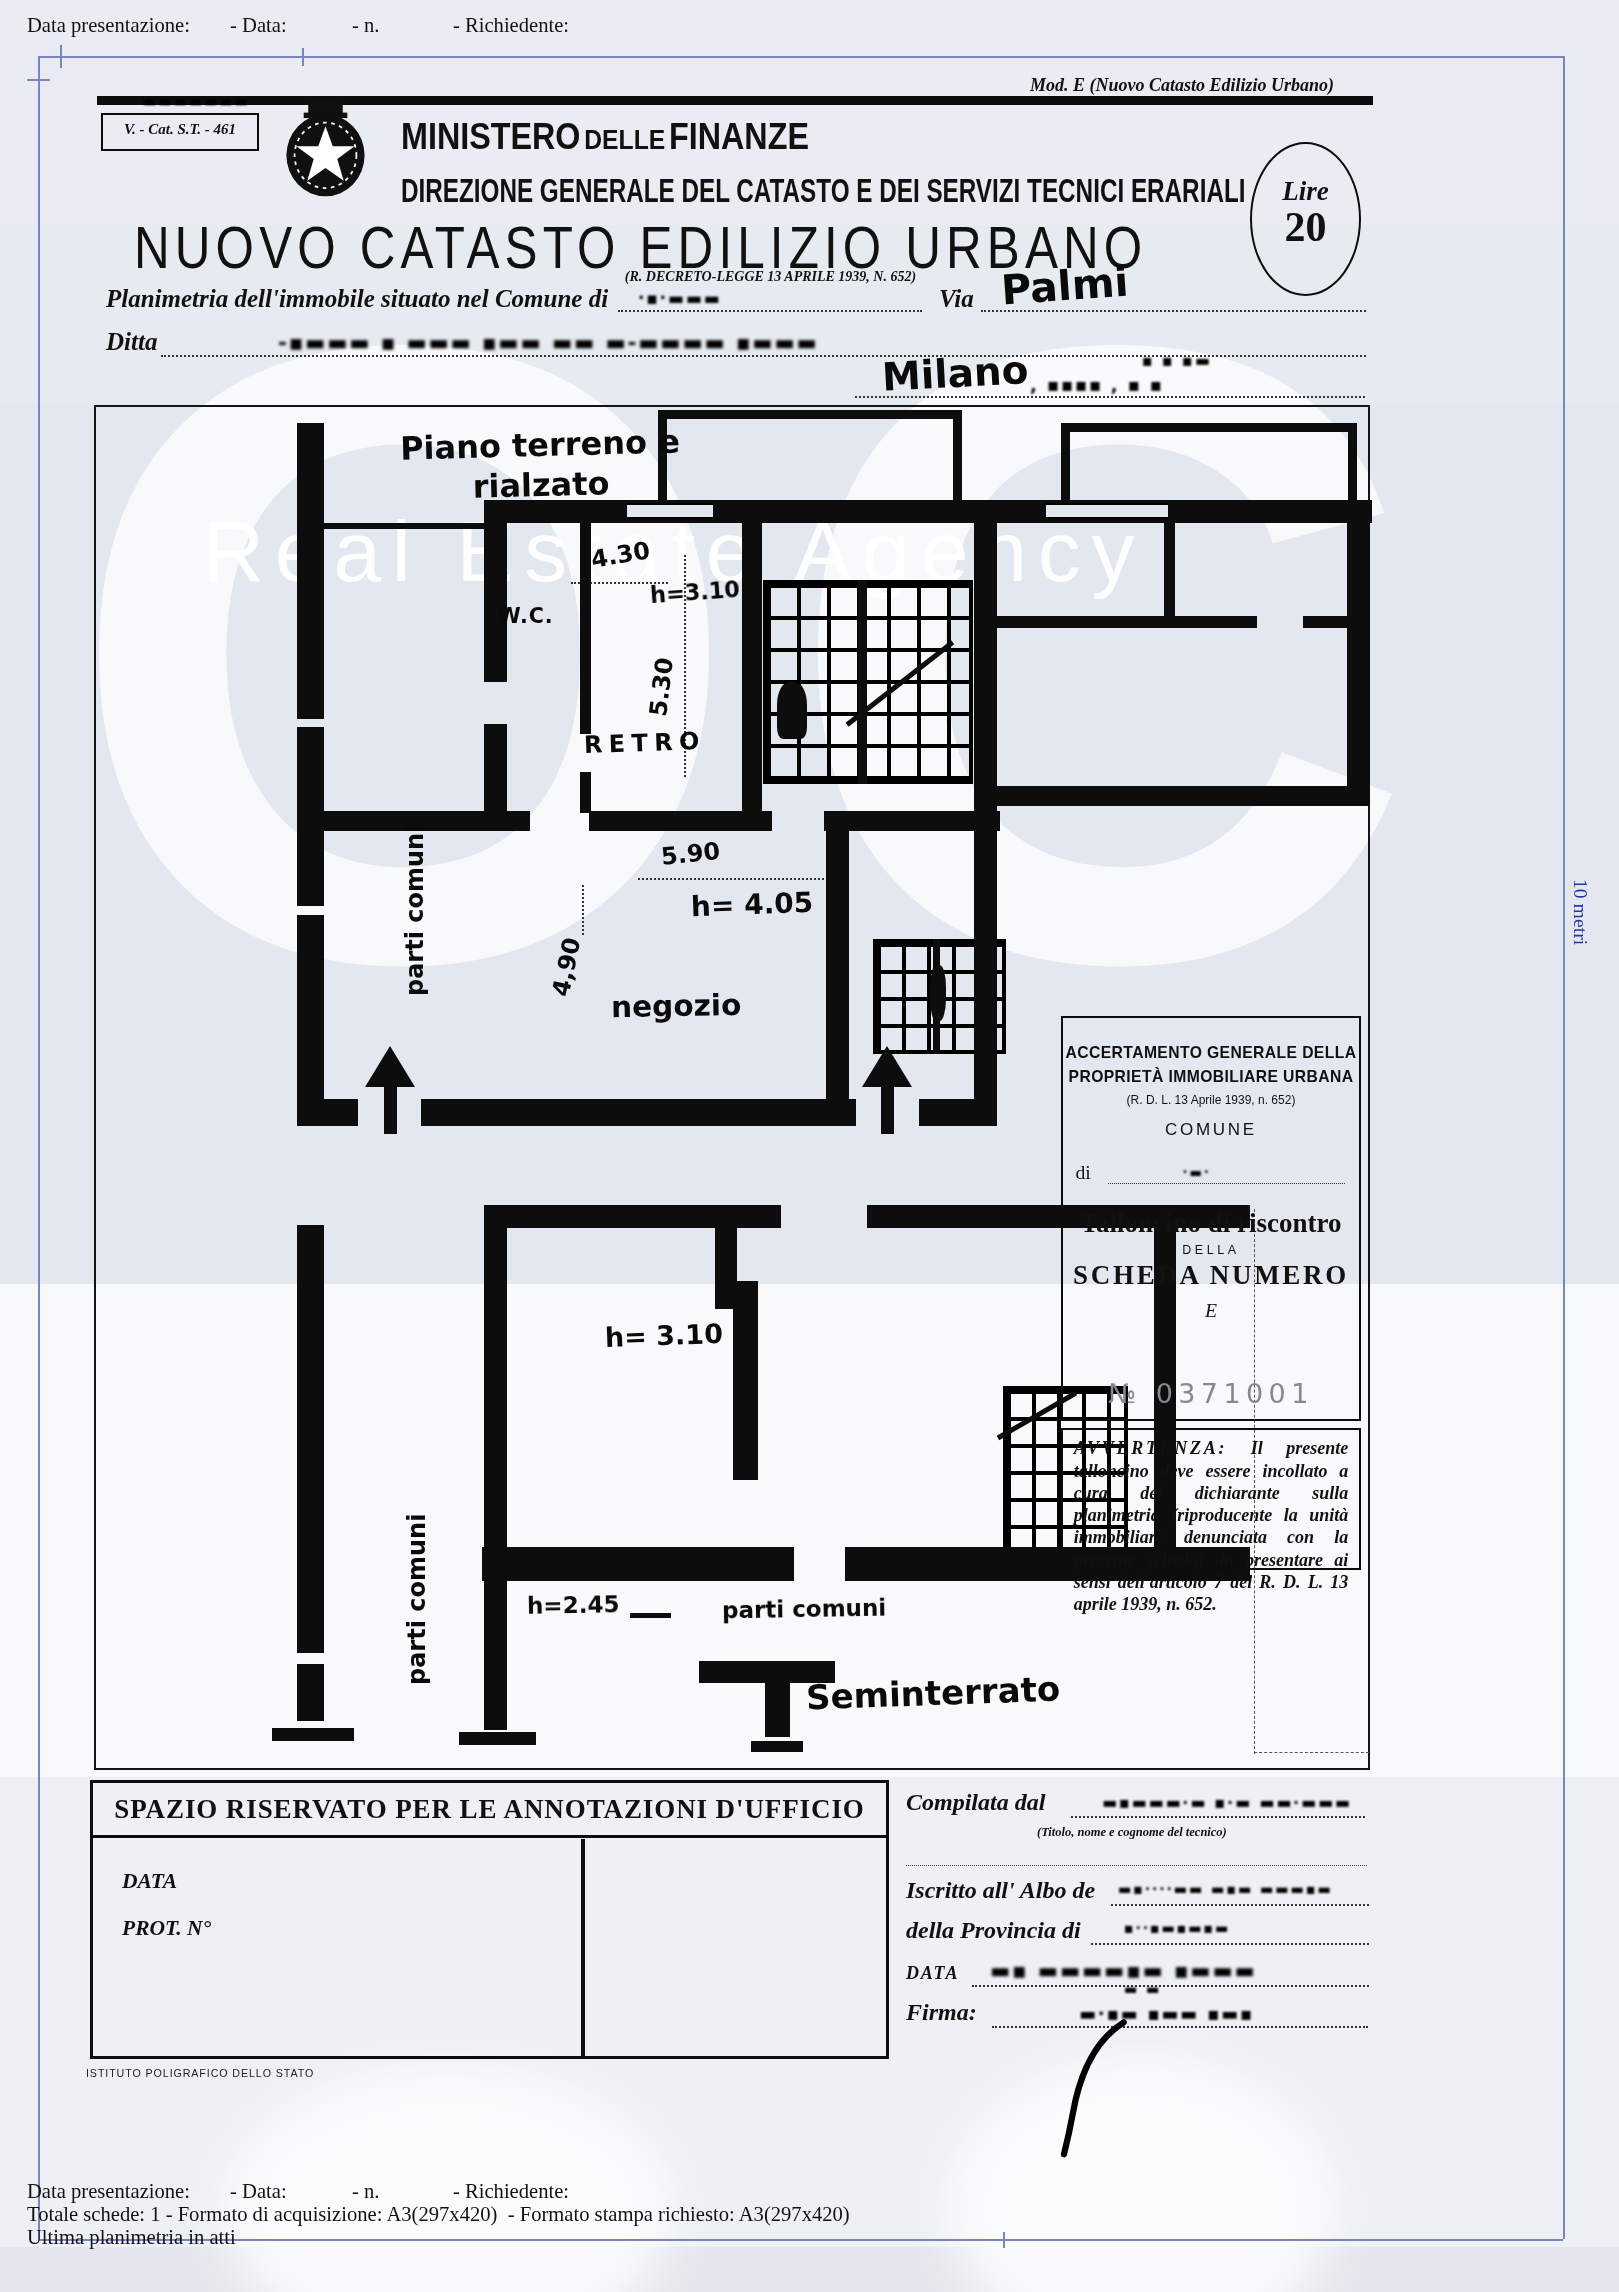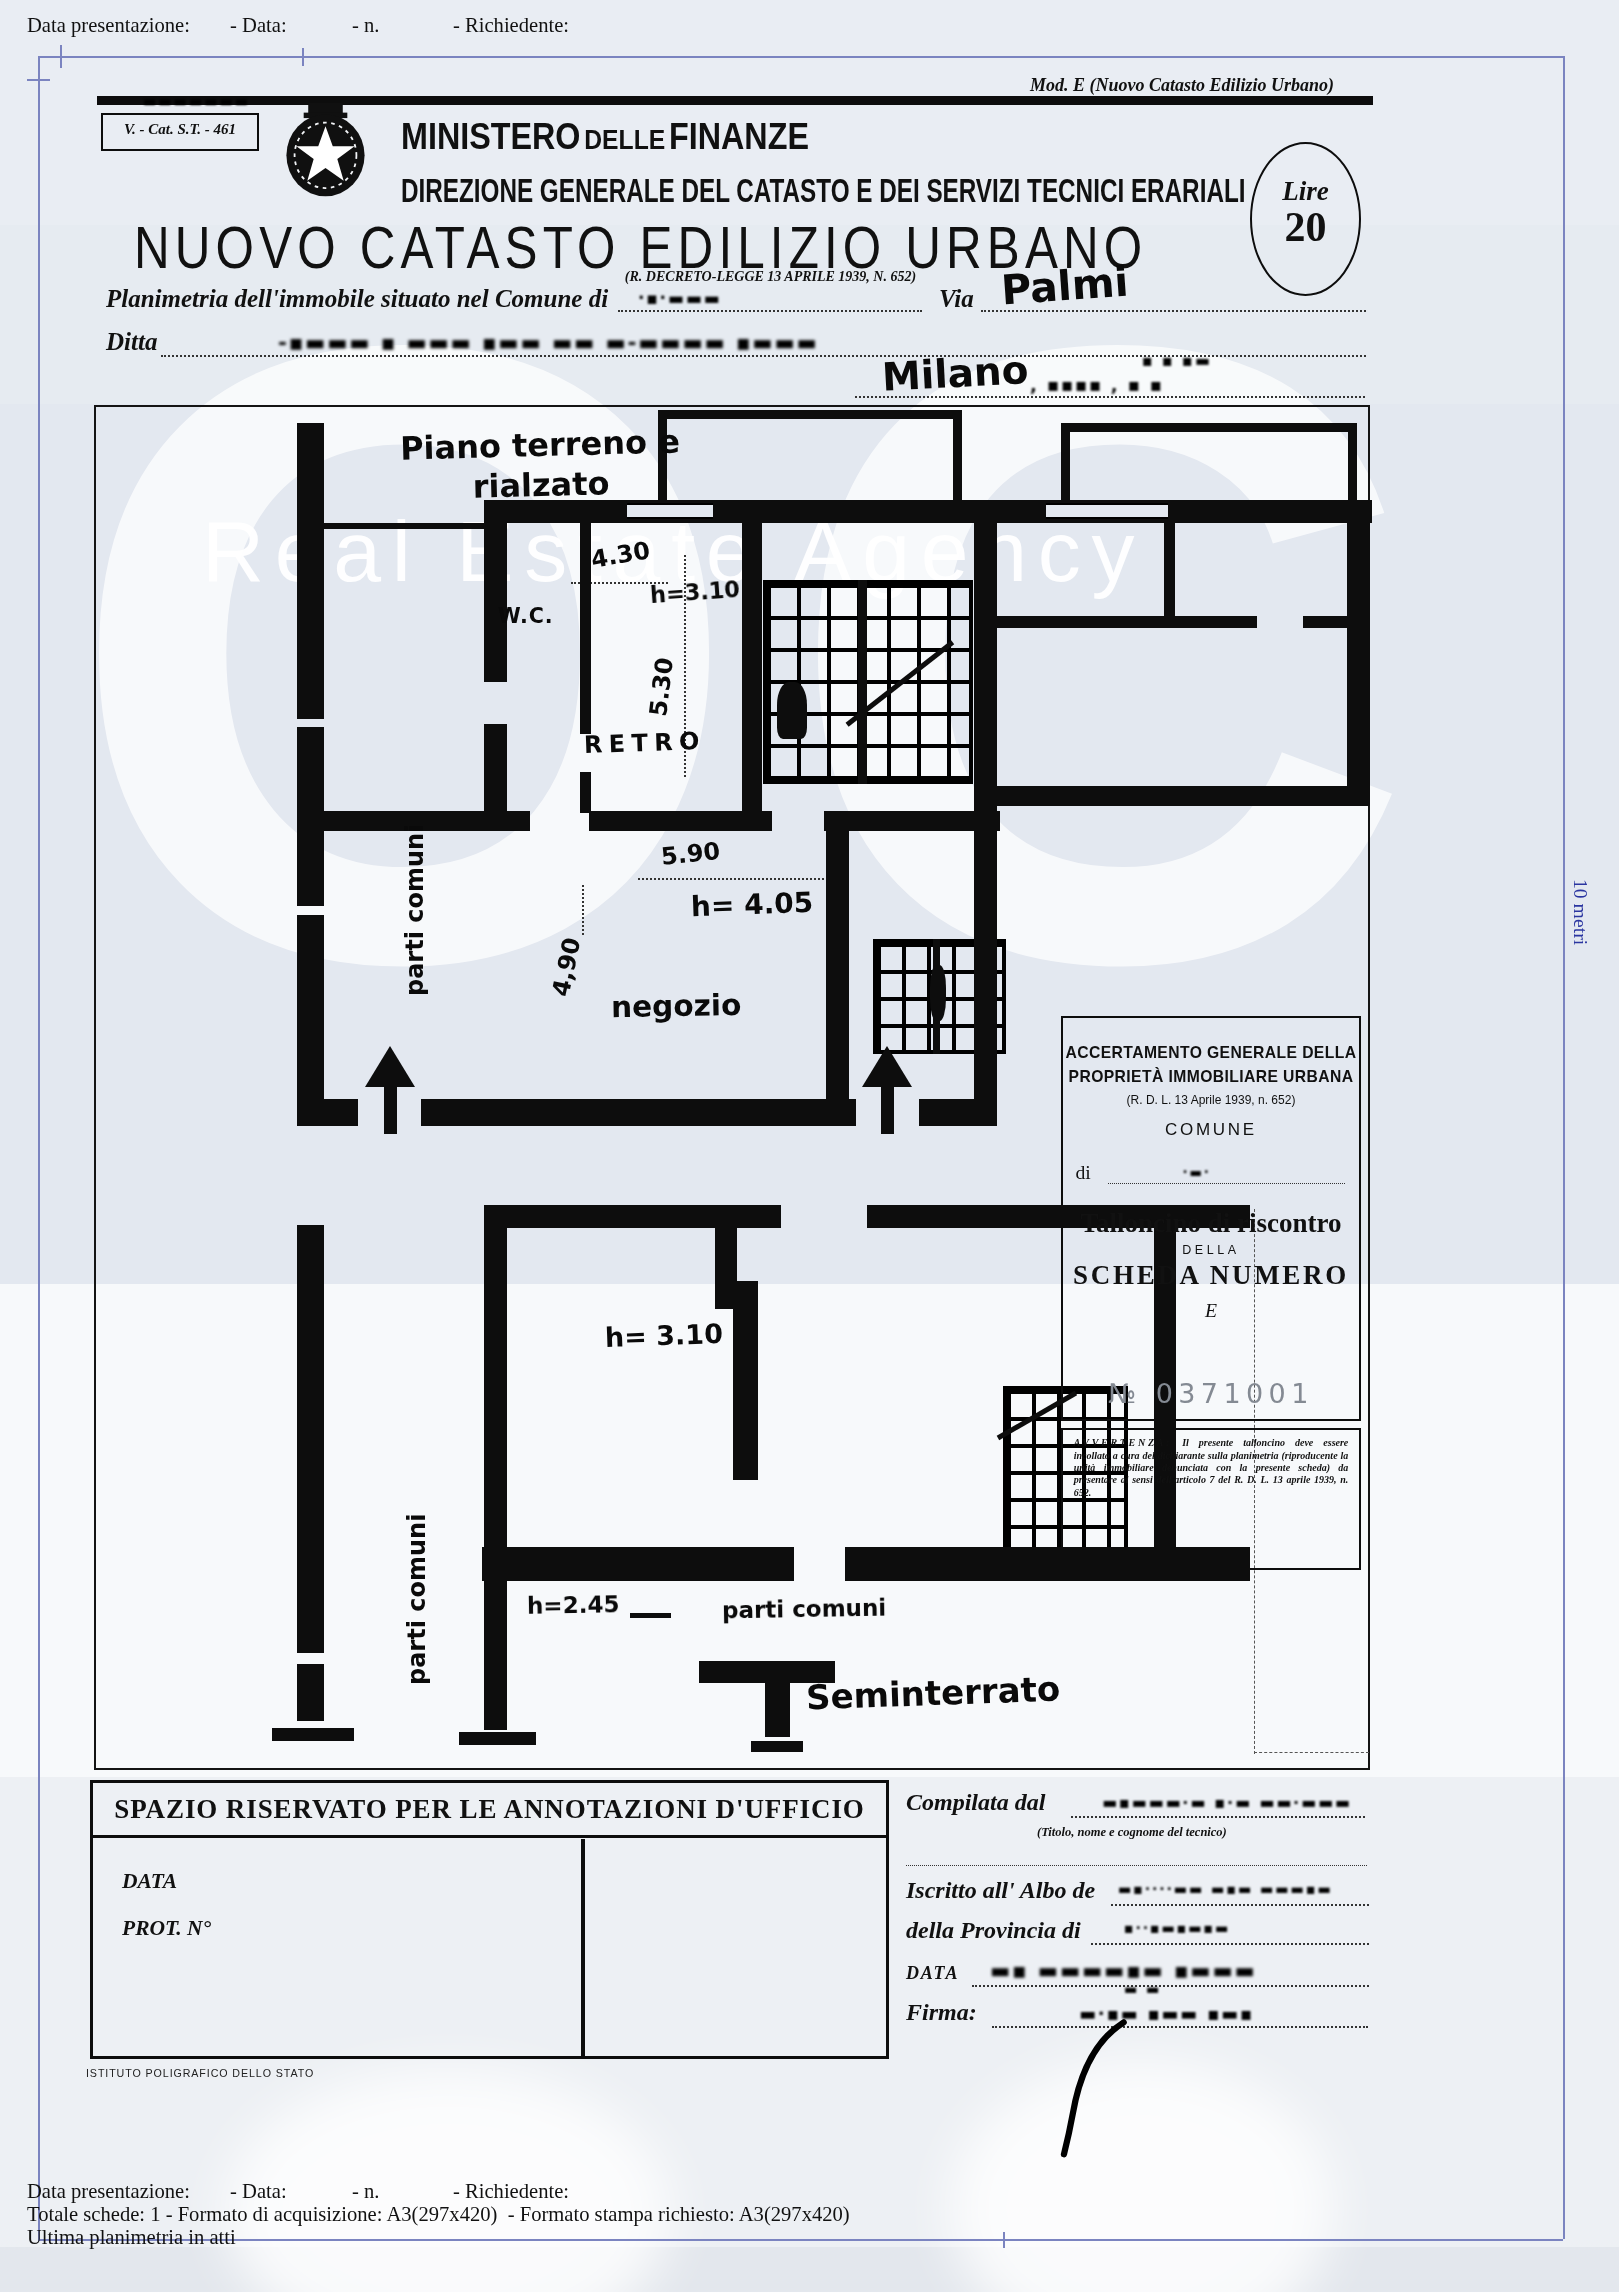--- a/index.html
+++ b/index.html
@@ -217,21 +217,21 @@
       <span class="dots" style="left:32px;top:21.5px;width:237px;border-bottom-width:1.8px;"></span>
     </div>
     <div class="serif distress" style="text-align:center;margin-top:19.7px;font-size:27px;font-weight:700;">Talloncino di riscontro</div>
     <div class="sans distress" style="text-align:center;margin-top:3.6px;font-size:12.5px;letter-spacing:3.6px;">DELLA</div>
     <div class="serif distress" style="text-align:center;margin-top:3.6px;font-size:27px;font-weight:700;letter-spacing:2.7px;">SCHEDA NUMERO</div>
     <div class="serif" style="text-align:center;margin-top:7.2px;font-size:19.7px;font-style:italic;">E</div>
     <div style="text-align:center;margin-top:56px;font-size:27px;letter-spacing:5.4px;color:#848a93;filter:blur(0.5px);font-family:'DejaVu Sans',sans-serif;">№ 0371001</div>
   </div>
 
   <div class="box" style="left:1061px;top:1428px;width:300px;height:142px;">
-    <div class="serif" style="margin:7.2px 10.7px;font-size:10px;font-weight:700;font-style:italic;line-height:1.24;text-align:justify;">
+    <div class="serif" style="margin:7.2px 10.7px;font-size:18px;font-weight:700;font-style:italic;line-height:1.24;text-align:justify;">
       <span style="letter-spacing:2.7px;">AVVERTENZA:</span><span> Il presente talloncino deve essere incollato a cura del dichiarante sulla planimetria (riproducente la unità immobiliare denunciata con la presente scheda) da presentare ai sensi dell'articolo 7 del R. D. L. 13 aprile 1939, n. 652.</span>
     </div>
   </div>
 
 
   <div class="box" style="left:90px;top:1780px;width:799px;height:279px;border-width:3.1px;background:transparent;">
     <div style="height:52px;border-bottom:3.6px solid #0d0d0d;display:flex;align-items:center;justify-content:center;">
       <span class="serif" style="font-size:27px;font-weight:700;letter-spacing:0.9px;">SPAZIO RISERVATO PER LE ANNOTAZIONI D'UFFICIO</span>
     </div>
     <div class="abs" style="left:488px;top:56px;width:3.6px;height:220px;background:#0d0d0d;"></div>

